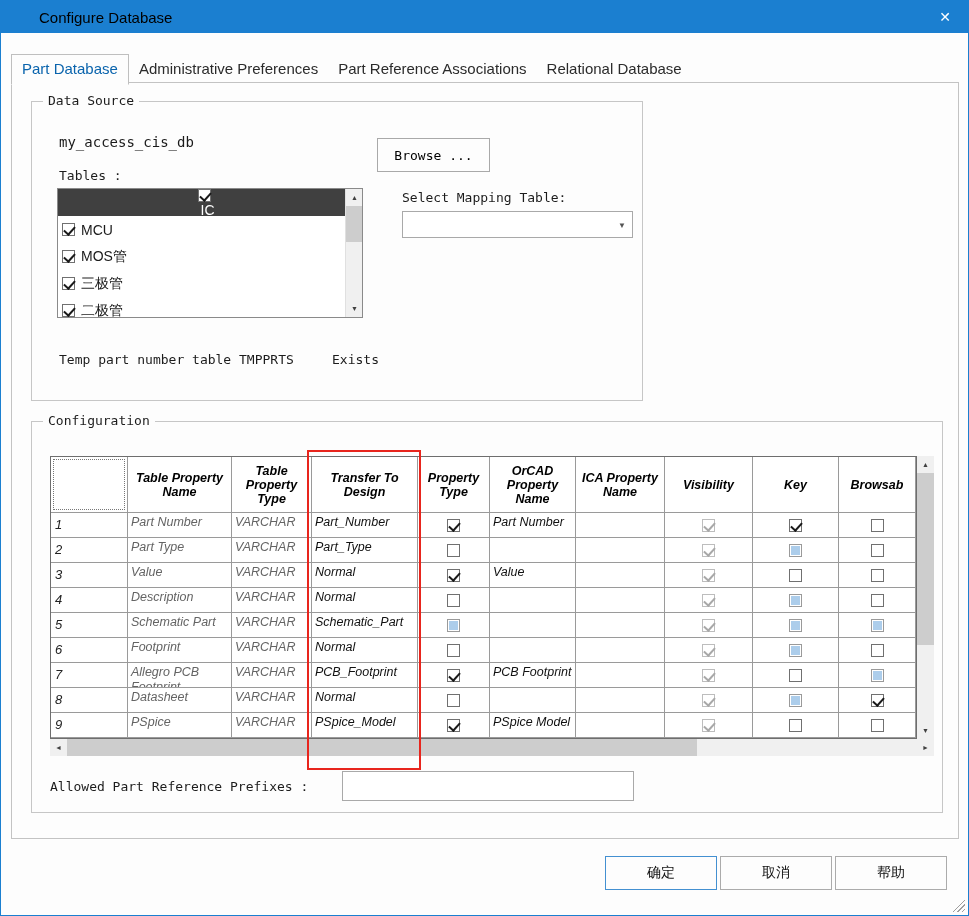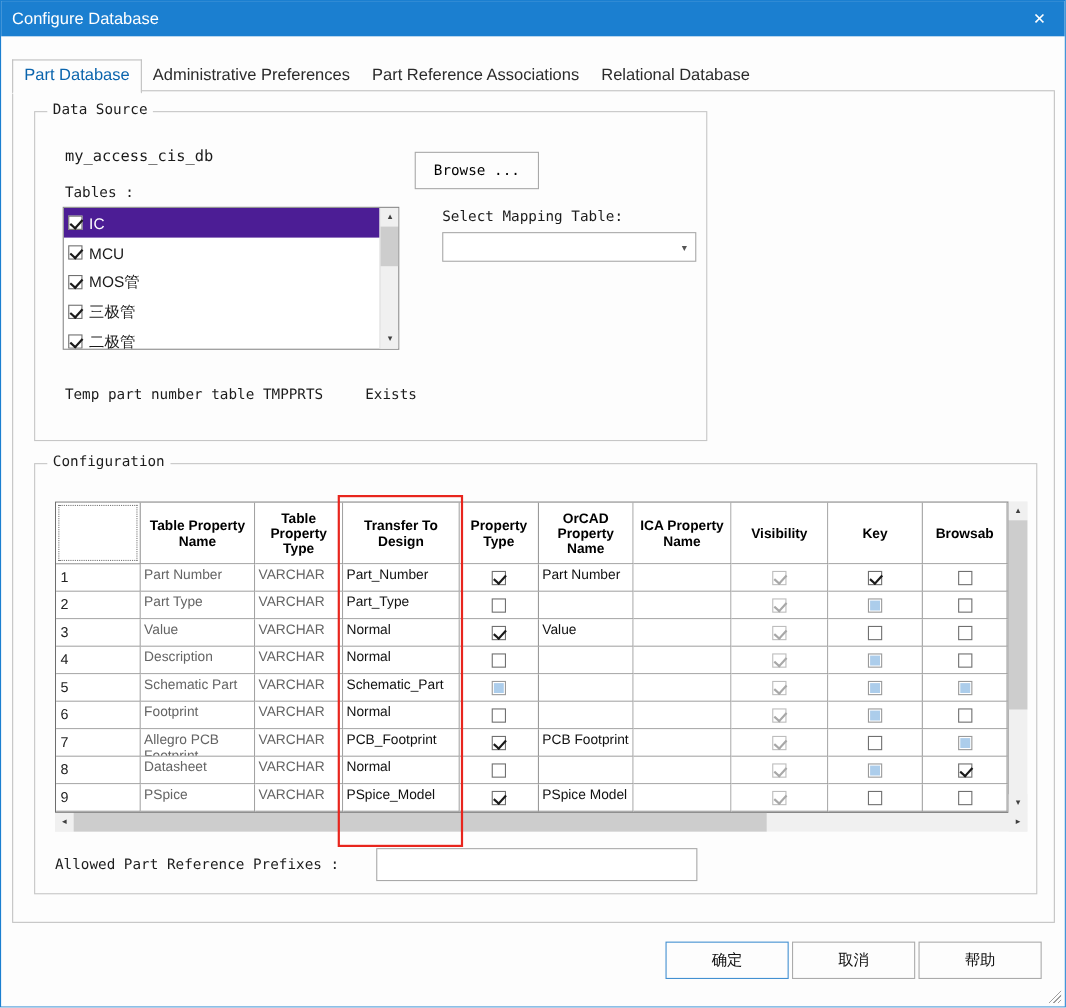--- a/index.html
+++ b/index.html
@@ -6,57 +6,57 @@
   html,body { background:#e9e9e9; }
   .window {
     position:relative; width:969px; height:916px; background:#fdfdfd;
     border:1px solid #1b7fd0; font-family:"Liberation Sans",sans-serif;
     overflow:hidden;
   }
   .mono { font-family:"DejaVu Sans Mono",monospace; }
 
   
   .titlebar { position:absolute; left:0; top:0; width:100%; height:32px; background:#1b7fd0; display:flex; align-items:center; }
-  .title { color:#ffffff; font-size:15px; padding-left:10px; }
+  .title { color:#000000; font-size:15px; padding-left:10px;margin-left:28px; }
   .close-btn { position:absolute; right:0; top:0; width:46px; height:32px; color:#fff; font-size:14px; display:flex; align-items:center; justify-content:center; cursor:pointer; }
 
   
   .tabbar { position:absolute; left:10px; top:53px; display:flex; align-items:flex-end; z-index:3; }
   .tab { font-size:15px; color:#2b2b2b; padding:5px 10px 7px 10px; cursor:pointer; white-space:nowrap; }
   .tab.active { background:#fdfdfd; border:1px solid #bfbfbf; border-bottom:1px solid #fdfdfd; color:#0a64ad; margin-bottom:-1px; }
   .tab-frame { position:absolute; left:10px; top:81px; width:948px; height:757px; border:1px solid #c3c3c3; }
 
   
   .groupbox { position:absolute; border:1px solid #c6c6c6; }
   .gb-label { position:absolute; top:-9px; left:11px; background:#fdfdfd; padding:0 5px; font-family:"DejaVu Sans Mono",monospace; font-size:13px; color:#1c1c1c; }
   #gb-datasource { left:30px; top:100px; width:612px; height:300px; }
   #gb-config { left:30px; top:420px; width:912px; height:392px; }
 
   
   .db-name { position:absolute; left:27px; top:32px; font-size:14px; color:#1a1a1a; }
   .browse-btn { position:absolute; left:345px; top:36px; width:113px; height:34px; background:#fdfdfd; border:1px solid #a9a9a9; font-size:13px; display:flex; align-items:center; justify-content:center; cursor:pointer; }
   .tables-label { position:absolute; left:27px; top:66px; font-size:13px; color:#1c1c1c; }
   .listbox { position:absolute; left:25px; top:86px; width:306px; height:130px; border:1px solid #8a8a8a; background:#fff; overflow:hidden; }
   .list-item { height:27px; display:flex; align-items:center; padding-left:4px; font-size:14px; color:#1a1a1a; width:289px; }
-  .list-item.selected { background:#4c1d95; color:#ffffff; }
+  .list-item.selected { background:#404040; color:#ffffff;flex-direction:column; }
   .li-label { margin-left:6px; white-space:nowrap; }
   .vscroll { position:absolute; right:0; top:0; width:17px; height:100%; background:#f0f0f0; border-left:1px solid #e0e0e0; }
   .sb-btn { position:absolute; left:0; width:17px; height:17px; display:flex; align-items:center; justify-content:center; font-size:7px; color:#404040; background:#f0f0f0; cursor:pointer; }
   .sb-btn.up { top:0; }
   .sb-btn.down { bottom:0; }
   .sb-thumb { position:absolute; left:0; width:17px; background:#cdcdcd; cursor:pointer; }
   .map-label { position:absolute; left:370px; top:88px; font-size:13px; color:#1c1c1c; }
   .combo { position:absolute; left:370px; top:109px; width:231px; height:27px; border:1px solid #a9a9a9; background:#fff; cursor:pointer; }
   .combo-value { position:absolute; left:6px; top:5px; font-size:13px; color:#1a1a1a; }
   .combo-arrow { position:absolute; right:6px; top:9px; font-size:8px; color:#555; }
   .temp-text { position:absolute; left:27px; top:250px; font-size:13px; color:#1c1c1c; }
   .temp-status { position:absolute; left:300px; top:250px; font-size:13px; color:#1c1c1c; }
 
   
-  .grid { position:absolute; left:18px; top:34px; width:867px; border:1px solid #6e6e6e; background:#fff; }
+  .grid { position:absolute; left:18px; top:34px; width:867px; border:1px solid #6e6e6e; background:#fff;font-style:italic; }
   .grow { display:grid; grid-template-columns:77px 104px 80px 106px 72px 86px 89px 88px 86px 77px; }
   .cell { border-right:1px solid #9a9a9a; border-bottom:1px solid #9a9a9a; font-size:12.5px; overflow:hidden; background:#fff; }
   .hrow .cell { height:56px; font-weight:bold; color:#000; display:flex; align-items:center; justify-content:center; text-align:center; line-height:14px; padding:1px 2px; }
   .hrow .cell.c0 { position:relative; }
   .hrow .cell.c0::before { content:""; position:absolute; left:2px; top:2px; right:2px; bottom:2px; border:1px dotted #777; }
   .trow .cell { height:25px; }
   .cell.txt { padding:2px 3px; line-height:15px; color:#111; }
   .cell.gray { color:#646464; }
   .cell.nowrap { white-space:nowrap; }
   .cell.rownum { padding:4px 4px; font-size:13px; color:#222; }

